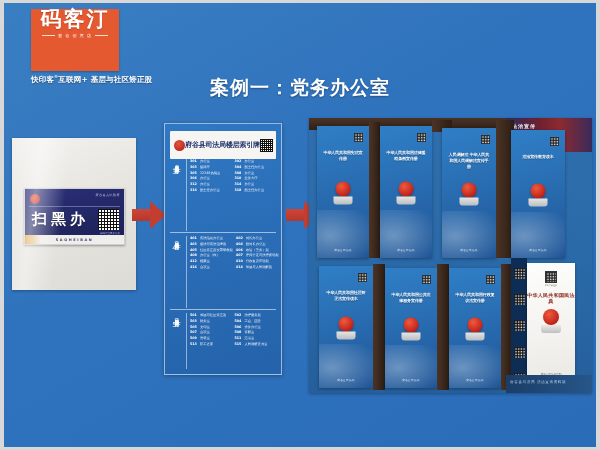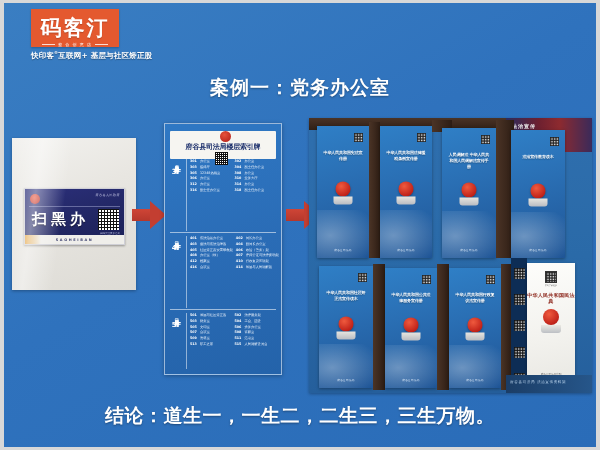--- a/index.html
+++ b/index.html
@@ -10,22 +10,22 @@
   }
   .slide{
     position:absolute;left:4px;top:3px;width:592px;height:444px;
     background:linear-gradient(150deg,#3a7ec2 0%,#2f72bd 45%,#2a6cb8 100%);
     overflow:hidden;
   }
 
   
   .logo-wrap{position:absolute;left:27px;top:6px;width:90px;}
   .logo-box{
-    width:88px;height:38px;background:#e4592f;
-    display:flex;flex-direction:column;align-items:center;justify-content:flex-end;
+    width:88px;height:62px;background:#e4592f;
+    display:flex;flex-direction:column;align-items:center;justify-content:flex-start;
     box-shadow:0 1px 2px rgba(0,0,0,.25);
   }
   .logo-cn{
     color:#fff;font-size:21px;line-height:21px;letter-spacing:2px;
     font-weight:700;font-family:"DejaVu Sans",sans-serif;
     text-shadow:0 1px 1px rgba(0,0,0,.2);
   }
   .logo-sub-row{display:flex;align-items:center;gap:3px;margin-top:3px;}
   .logo-dash{width:13px;height:1px;background:rgba(255,255,255,.8);}
   .logo-sub{color:#fff;font-size:4px;letter-spacing:1px;white-space:nowrap;}
@@ -115,21 +115,21 @@
   
   .poster{
     position:absolute;left:160px;top:120px;width:116px;height:250px;
     background:linear-gradient(165deg,#2f78c4 0%,#2a6cb6 50%,#2463aa 100%);
     border:1px solid rgba(255,255,255,.55);
     box-shadow:0 1px 4px rgba(0,0,0,.3);
     overflow:hidden;
   }
   .poster-head{
     position:absolute;left:5px;top:7px;right:5px;height:28px;background:#f6f5f1;
-    display:flex;align-items:center;border-radius:1px;flex-direction:column;
+    display:flex;align-items:center;border-radius:1px;
   }
   .ph-emblem{
     width:11px;height:11px;border-radius:50%;margin-left:4px;flex:0 0 auto;
     background:radial-gradient(circle at 40% 35%,#e7523b,#ae1c17);
   }
   .ph-title{
     flex:1;text-align:center;font-size:7px;font-weight:700;color:#1b2e6b;
     letter-spacing:-.2px;white-space:nowrap;
   }
   .ph-qr{
@@ -147,21 +147,21 @@
   #sep-1{top:108px;}
   #sep-2{top:185px;}
   .floor-label{
     width:13px;flex:0 0 auto;display:flex;flex-direction:column;align-items:center;
     justify-content:flex-start;padding-top:2px;
   }
   .fl-vert{
     writing-mode:vertical-rl;font-size:4.3px;color:#fff;letter-spacing:.6px;
     line-height:6px;font-weight:700;white-space:nowrap;
   }
-  .fl-num{font-size:7px;color:#ffffff;font-weight:700;margin-top:2px;}
+  .fl-num{font-size:7px;color:#ffffff;font-weight:400;margin-top:2px;}
   .floor-divider{width:1px;background:rgba(255,255,255,.5);margin:0 3px;flex:0 0 auto;}
   .floor-cols{flex:1;display:flex;gap:3px;}
   .col{flex:1;display:flex;flex-direction:column;gap:1.4px;}
   .row-item{display:flex;gap:3px;font-size:3.3px;color:#eef4fc;line-height:4.4px;white-space:nowrap;}
   .rm-no{color:#ffffff;font-weight:700;flex:0 0 auto;}
   .rm-name{overflow:hidden;text-overflow:clip;}
 
   
   .photo-right{
     position:absolute;left:305px;top:115px;width:283px;height:275px;
@@ -278,21 +278,20 @@
       <div class="logo-sub-row">
         <span class="logo-dash"></span>
         <span class="logo-sub">整 合 创 意 店</span>
         <span class="logo-dash"></span>
       </div>
     </div>
     <div class="logo-tagline"><span>快印客</span><sup>®</sup><span>互联网+ 基层与社区矫正股</span></div>
   </div>
 
   <div class="title-sub">案例一：党务办公室</div>
-  <div class="conclusion">结论：道生一，一生二，二生三，三生万物。</div>
 
   <div class="photo-left">
     <div class="sign">
       <span class="sign-emblem"></span>
       <span class="sign-topright">府谷县人民政府</span>
       <span class="sign-rule"></span>
       <span class="sign-main">扫黑办</span>
       <span class="sign-qr"></span>
       <span class="sign-qr-cap">扫码关注更多信息</span>
       <span class="sign-bottom">

